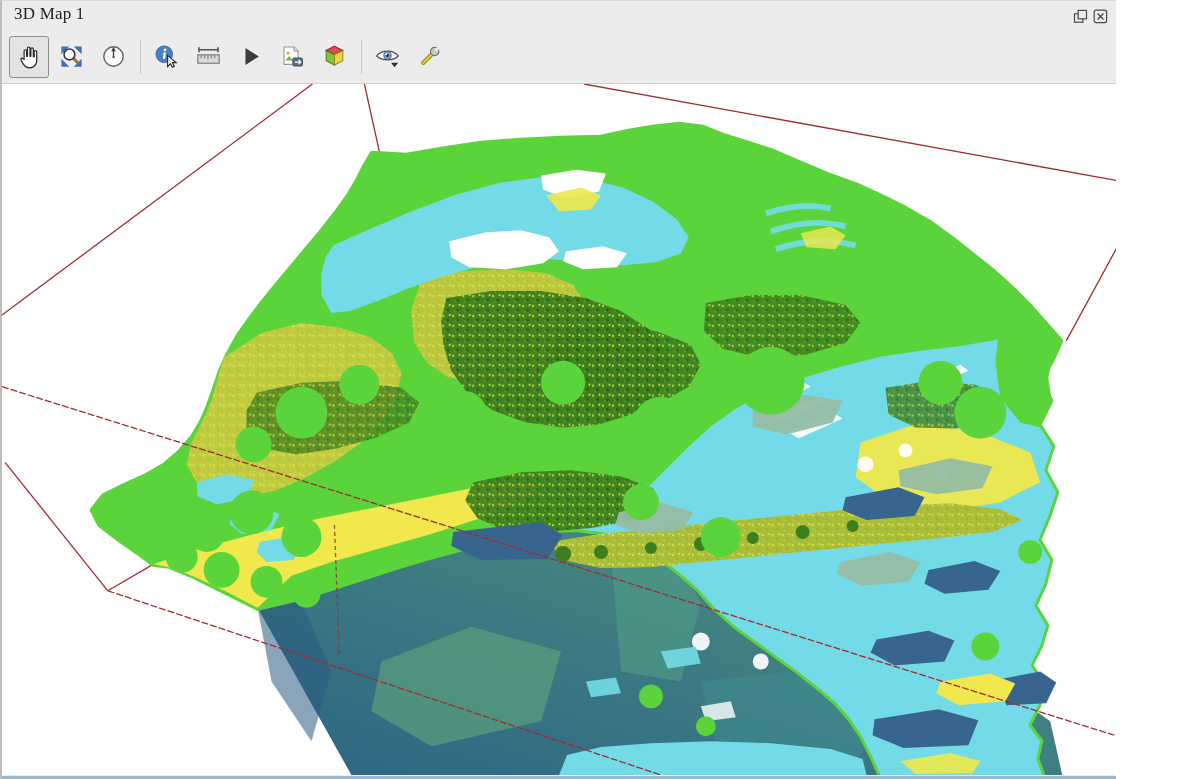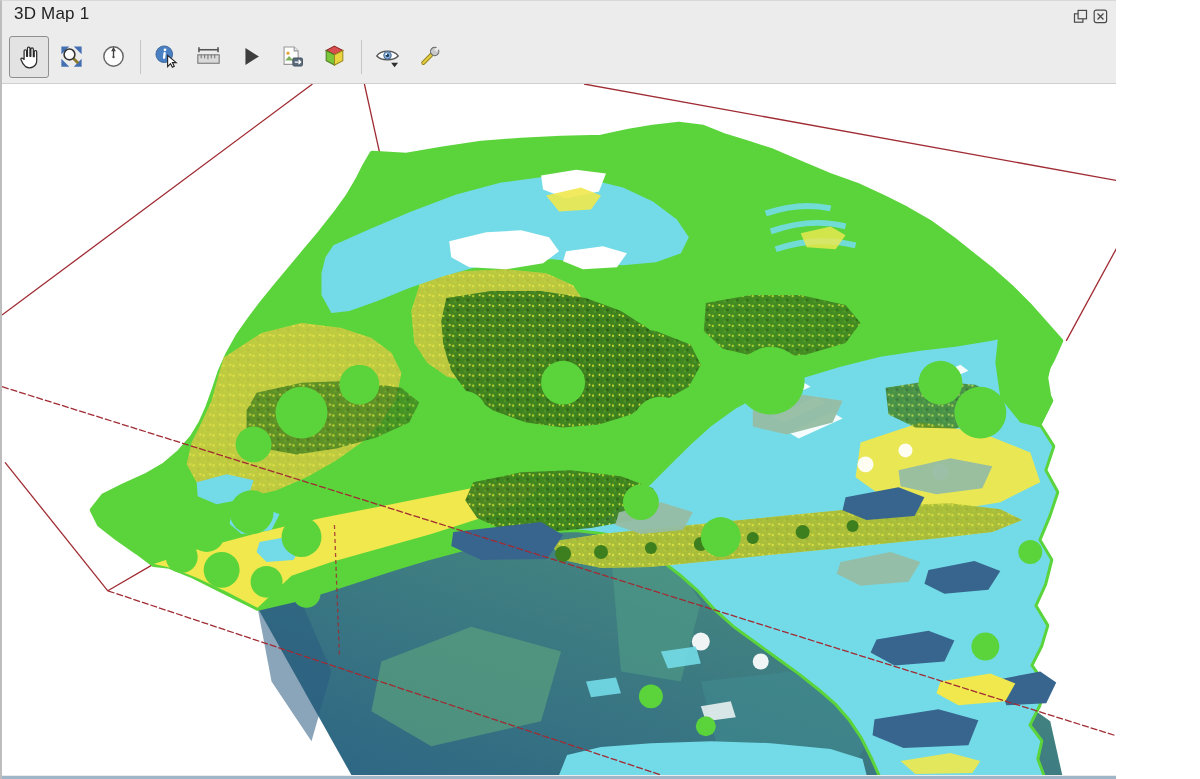--- a/index.html
+++ b/index.html
@@ -1,19 +1,19 @@
 <!DOCTYPE html>
 <html><head>
 <meta charset="utf-8">
 <style>
   html,body{margin:0;padding:0;background:#fff;}
   *{box-sizing:border-box;}
   #win{
     position:relative;width:1116px;height:779px;overflow:hidden;
-    font-family:Liberation Sans, sans-serif;
+    font-family:Liberation Serif, serif;
     background:#ececec;border-left:2px solid #bdbdbd;border-top:1px solid #d8d8d8;
   }
   #titlebar{position:relative;height:29px;background:#ececec;}
   #title{position:absolute;left:12px;top:3px;font-size:17px;color:#222;letter-spacing:.2px;}
   #winctrls{position:absolute;right:8px;top:8px;display:flex;gap:5px;}
   .winbtn{width:15px;height:15px;display:flex;align-items:center;justify-content:center;cursor:default;}
   #toolbar{position:relative;height:54px;background:#ececec;display:flex;align-items:center;padding-left:7px;border-bottom:1px solid #cfcfcf;}
   .tbtn{width:40px;height:42px;display:flex;align-items:center;justify-content:center;border:1px solid transparent;border-radius:3px;margin-right:2px;background:transparent;padding:0;}
   .tbtn.active{background:#e3e3e3;border-color:#8f8f8f;}
   .tsep{width:1px;height:34px;background:#c6c6c6;margin:0 5px;}

